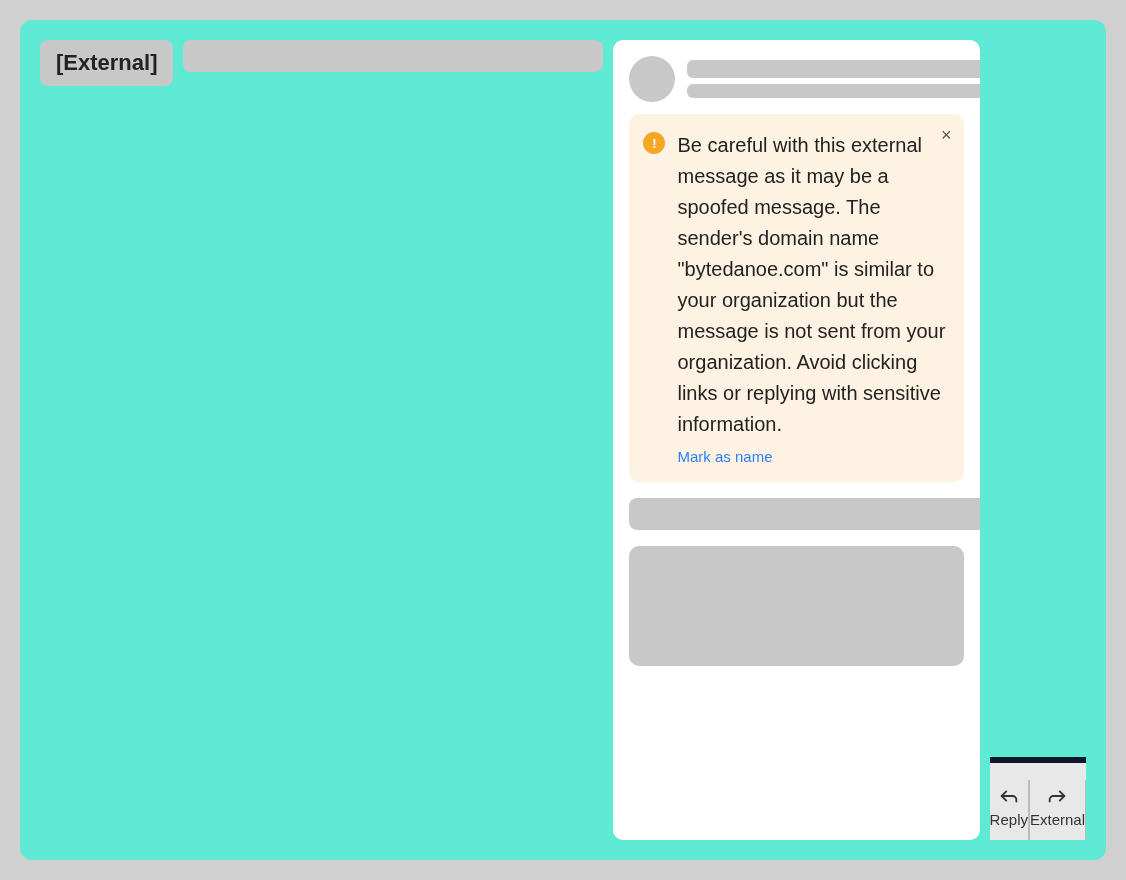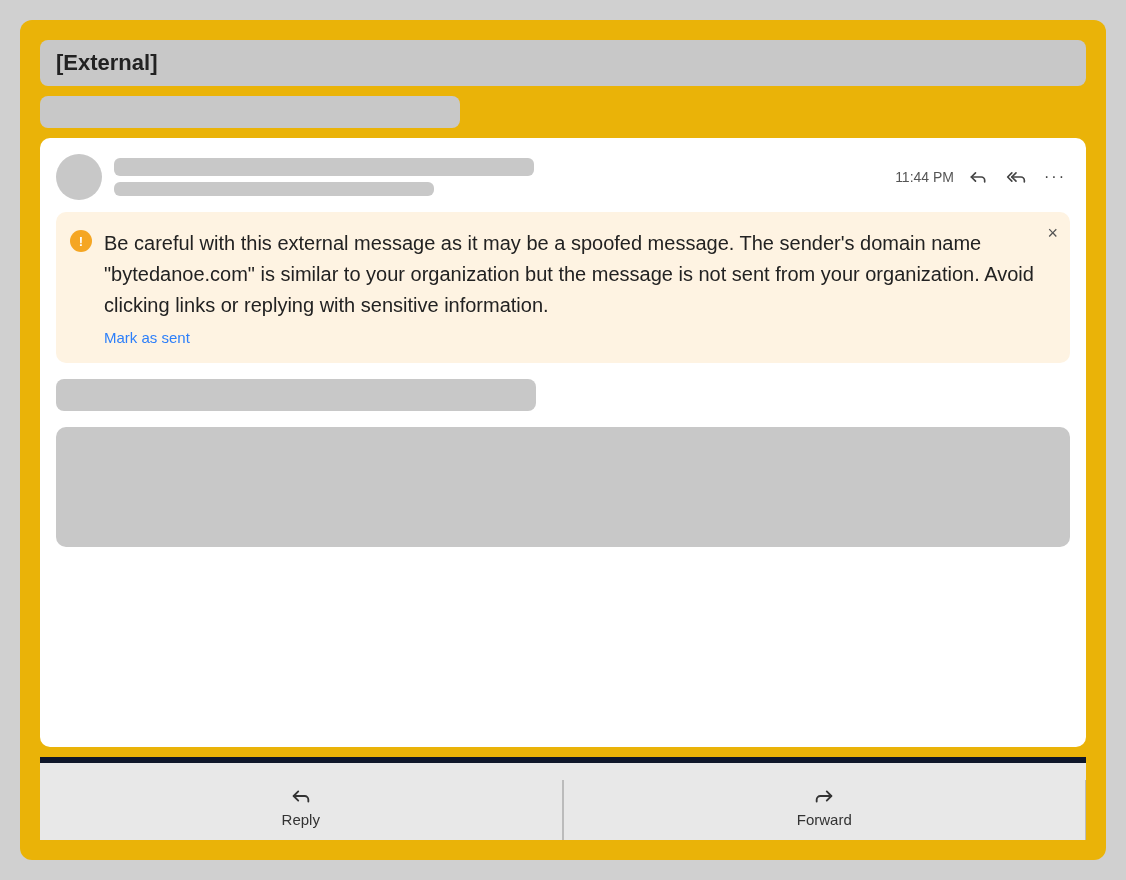--- a/index.html
+++ b/index.html
@@ -10,25 +10,25 @@
       width: 1126px;
       height: 880px;
       display: flex;
       align-items: center;
       justify-content: center;
     }
 
     .email-container {
       width: 1086px;
       height: 840px;
-      background: #eab308;
+      background: #5eead4;
       border-radius: 12px;
       padding: 20px;
       display: flex;
-      flex-direction: column;
+      flex-direction: row;
       gap: 10px;
       position: relative;
     }
 
     .subject-bar {
       background: #c8c8c8;
       border-radius: 8px;
       height: 46px;
       display: flex;
       align-items: center;
@@ -266,21 +266,21 @@
         </button>
       </div>
     </div>
 
     <div class="warning-banner">
       <div class="warning-icon">
         <span>!</span>
       </div>
       <div class="warning-content">
         <p class="warning-text">Be careful with this external message as it may be a spoofed message. The sender's domain name "bytedanoe.com" is similar to your organization but the message is not sent from your organization. Avoid clicking links or replying with sensitive information.</p>
-        <a class="mark-spam-link" href="#">Mark as sent</a>
+        <a class="mark-spam-link" href="#">Mark as name</a>
       </div>
       <button class="close-btn" title="Close">×</button>
     </div>
 
     <div class="content-bar"></div>
 
     <div class="attachment-area"></div>
 
   </div>
 
@@ -297,21 +297,21 @@
     <div class="action-divider"></div>
 
 
     <div class="action-divider"></div>
 
     <button class="action-btn">
       <svg viewBox="0 0 24 24">
         <polyline points="15 17 20 12 15 7"></polyline>
         <path d="M4 18v-2a4 4 0 0 1 4-4h12"></path>
       </svg>
-      <span>Forward</span>
+      <span>External</span>
     </button>
 
     <div class="action-divider"></div>
 
 
   </div>
 
 </div>
 
 </body></html>

